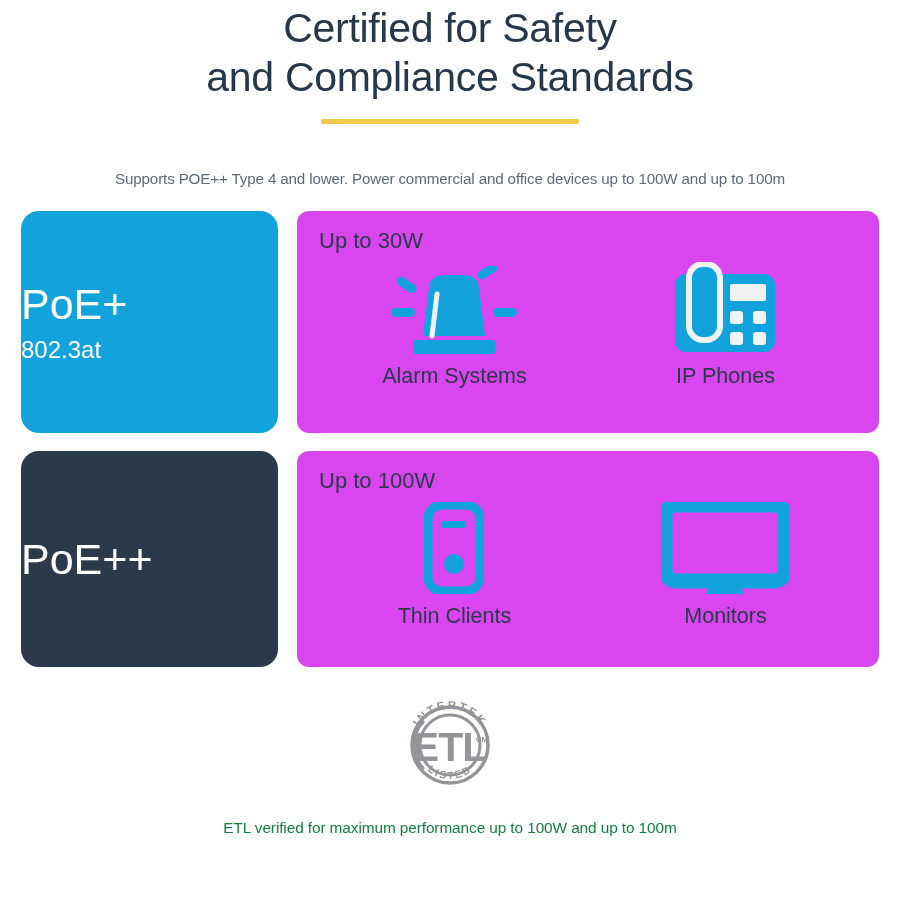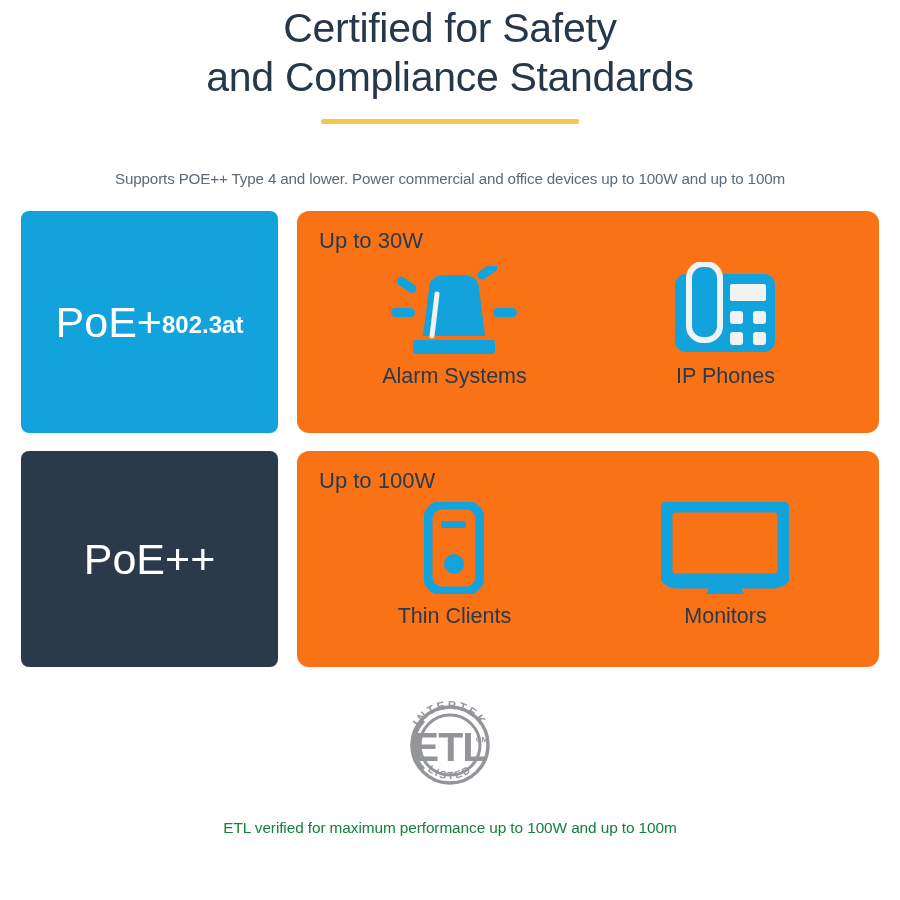--- a/index.html
+++ b/index.html
@@ -65,46 +65,46 @@
   }
   .row {
     display: flex;
     align-items: stretch;
     gap: 19px;
     margin-bottom: 18px;
   }
   .badge {
     width: 257px;
     min-width: 257px;
-    border-radius: 8px;
-    display: flex;
-    flex-direction: row;
-    align-items: center;
+    border-radius: 18px;
+    display: flex;
+    flex-direction: column;
+    align-items: flex-start;
     justify-content: center;
     color: #ffffff;
   }
   .badge.blue { background: #12a3dd; }
   .badge.dark { background: #2b3a4a; gap: 43px; }
   .badge-title {
     font-size: 43px;
     line-height: 50px;
     font-weight: 400;
     letter-spacing: 0px;
   }
   .badge-sub {
     font-size: 24px;
     line-height: 30px;
-    font-weight: 700;
+    font-weight: 400;
     margin-top: 6px;
     text-align: center;
   }
 
   .panel {
     flex: 1;
-    background: #f97316;
+    background: #d946ef;
     border-radius: 12px;
     position: relative;
     padding: 17px 18px 12px 22px;
     box-sizing: border-box;
   }
   .panel-title {
     font-size: 22px;
     line-height: 26px;
     color: #2b3a4a;
     font-weight: 400;

